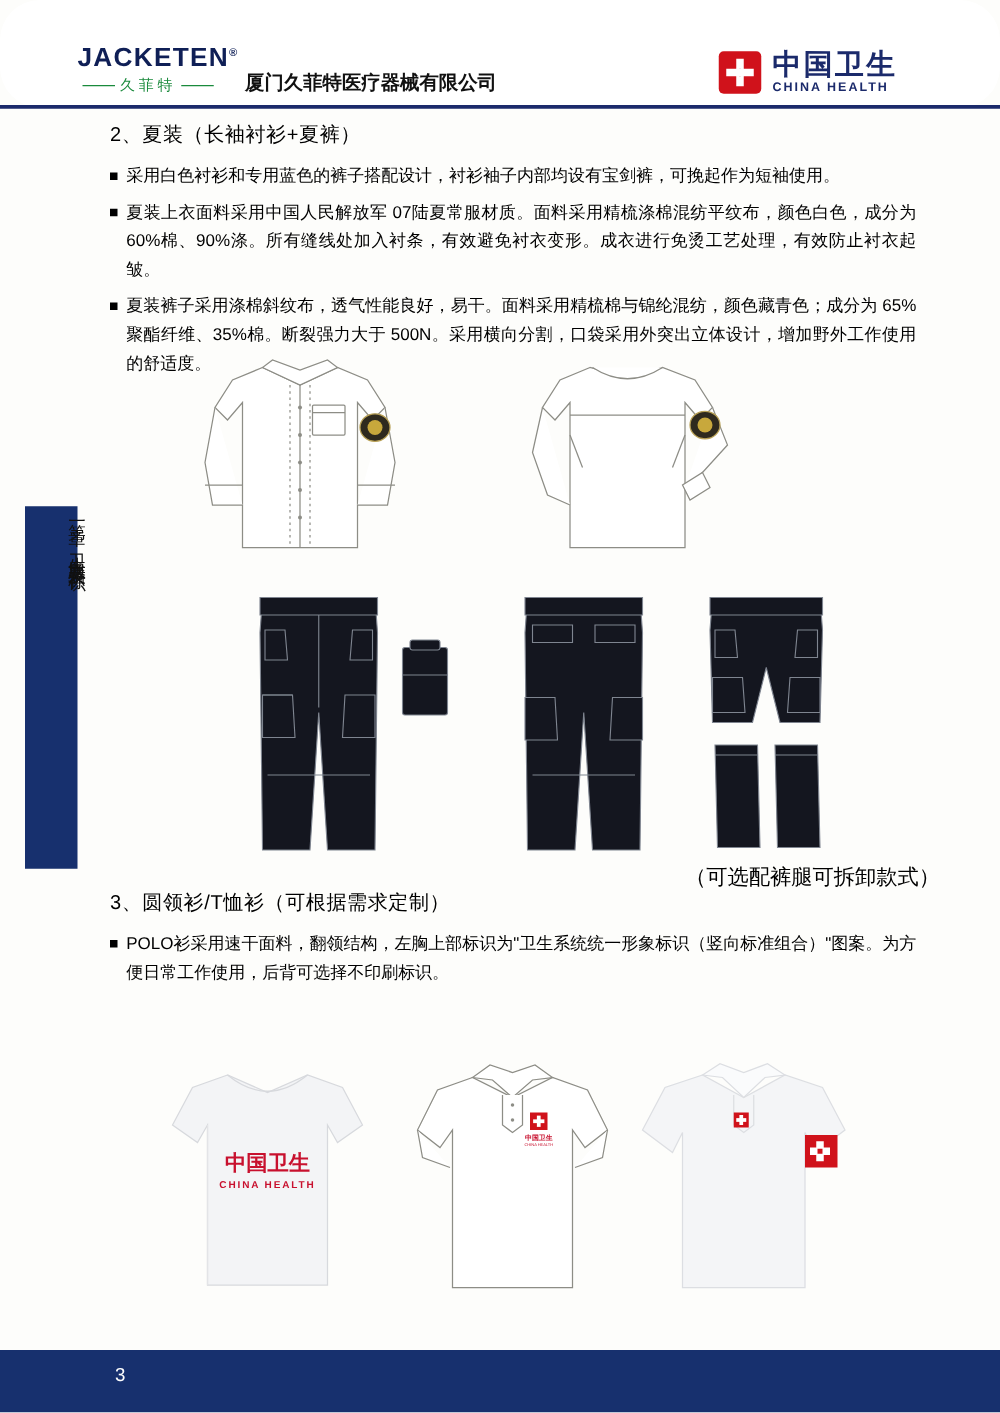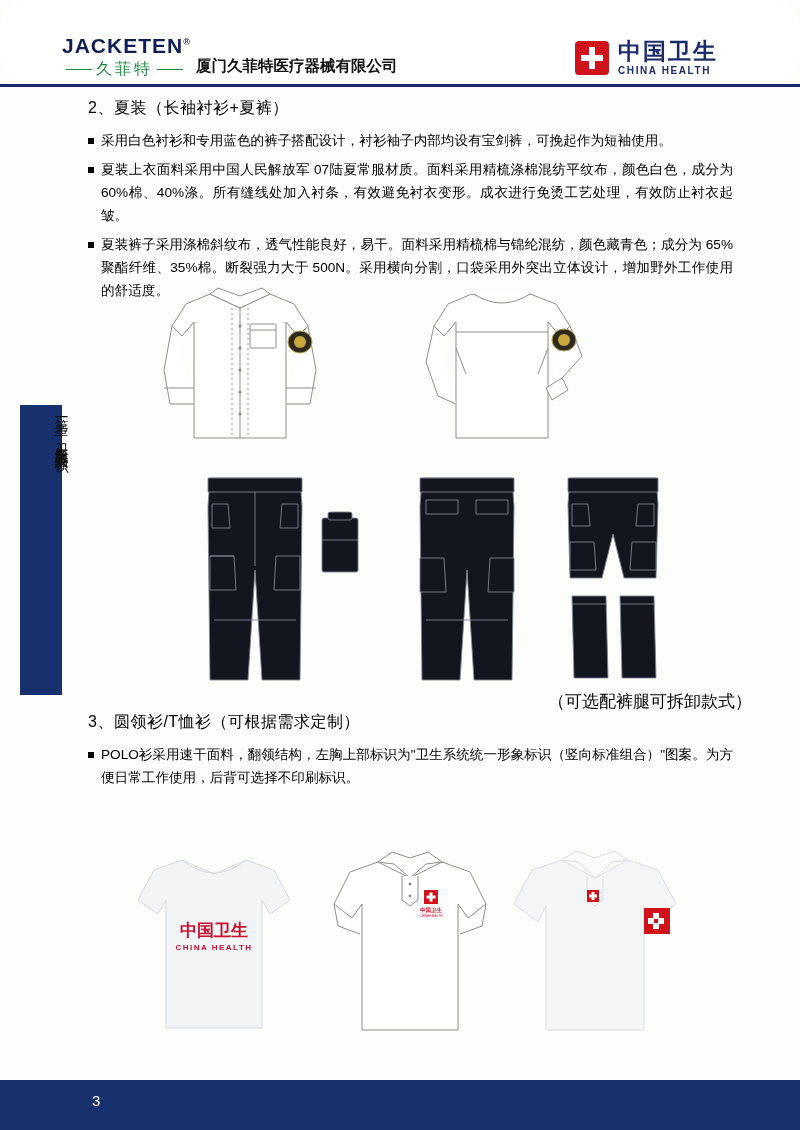--- a/index.html
+++ b/index.html
@@ -52,21 +52,21 @@
     color: #0f1f56;
     line-height: 21px;
   }
   .brand-reg {
     font-size: 9px;
     vertical-align: super;
     color: #0f1f56;
   }
   .brand-sub {
     margin-top: 3px;
-    font-size: 16px;
+    font-size: 12px;
     color: #1a8a3c;
     letter-spacing: 3px;
     white-space: nowrap;
   }
   .brand-sub .dash {
     display: inline-block;
     width: 26px;
     height: 1px;
     background: #1a8a3c;
     vertical-align: middle;
@@ -265,21 +265,21 @@
     </div>
     <div class="header-rule"></div>
   </div>
 
   <div class="chapter-tab"></div>
   <div class="chapter-tab-text">第一章 卫生应急服装及标识</div>
 
   <div class="content">
     <h2 class="section-title">2、夏装（长袖衬衫+夏裤）</h2>
     <p class="para">采用白色衬衫和专用蓝色的裤子搭配设计，衬衫袖子内部均设有宝剑裤，可挽起作为短袖使用。</p>
-    <p class="para">夏装上衣面料采用中国人民解放军 07陆夏常服材质。面料采用精梳涤棉混纺平纹布，颜色白色，成分为60%棉、40%涤。所有缝线处加入衬条，有效避免衬衣变形。成衣进行免烫工艺处理，有效防止衬衣起皱。</p>
+    <p class="para">夏装上衣面料采用中国人民解放军 07陆夏常服材质。面料采用精梳涤棉混纺平纹布，颜色白色，成分为60%棉、90%涤。所有缝线处加入衬条，有效避免衬衣变形。成衣进行免烫工艺处理，有效防止衬衣起皱。</p>
     <p class="para">夏装裤子采用涤棉斜纹布，透气性能良好，易干。面料采用精梳棉与锦纶混纺，颜色藏青色；成分为 65%聚酯纤维、35%棉。断裂强力大于 500N。采用横向分割，口袋采用外突出立体设计，增加野外工作使用的舒适度。</p>
   </div>
 
   <div class="figure-shirts">
     <svg width="520" height="190" viewBox="0 0 520 190">
       <g fill="#ffffff" stroke="#8d8d86" stroke-width="1">
 
         <path d="M60 16 L36 26 L22 48 L32 58 L44 44 L44 160 L136 160 L136 44 L148 58 L158 48 L144 26 L120 16 L90 30 Z"></path>
         <path d="M60 16 L90 30 L120 16 L112 10 L90 18 L68 10 Z"></path>
         <line x1="90" y1="30" x2="90" y2="160"></line>

